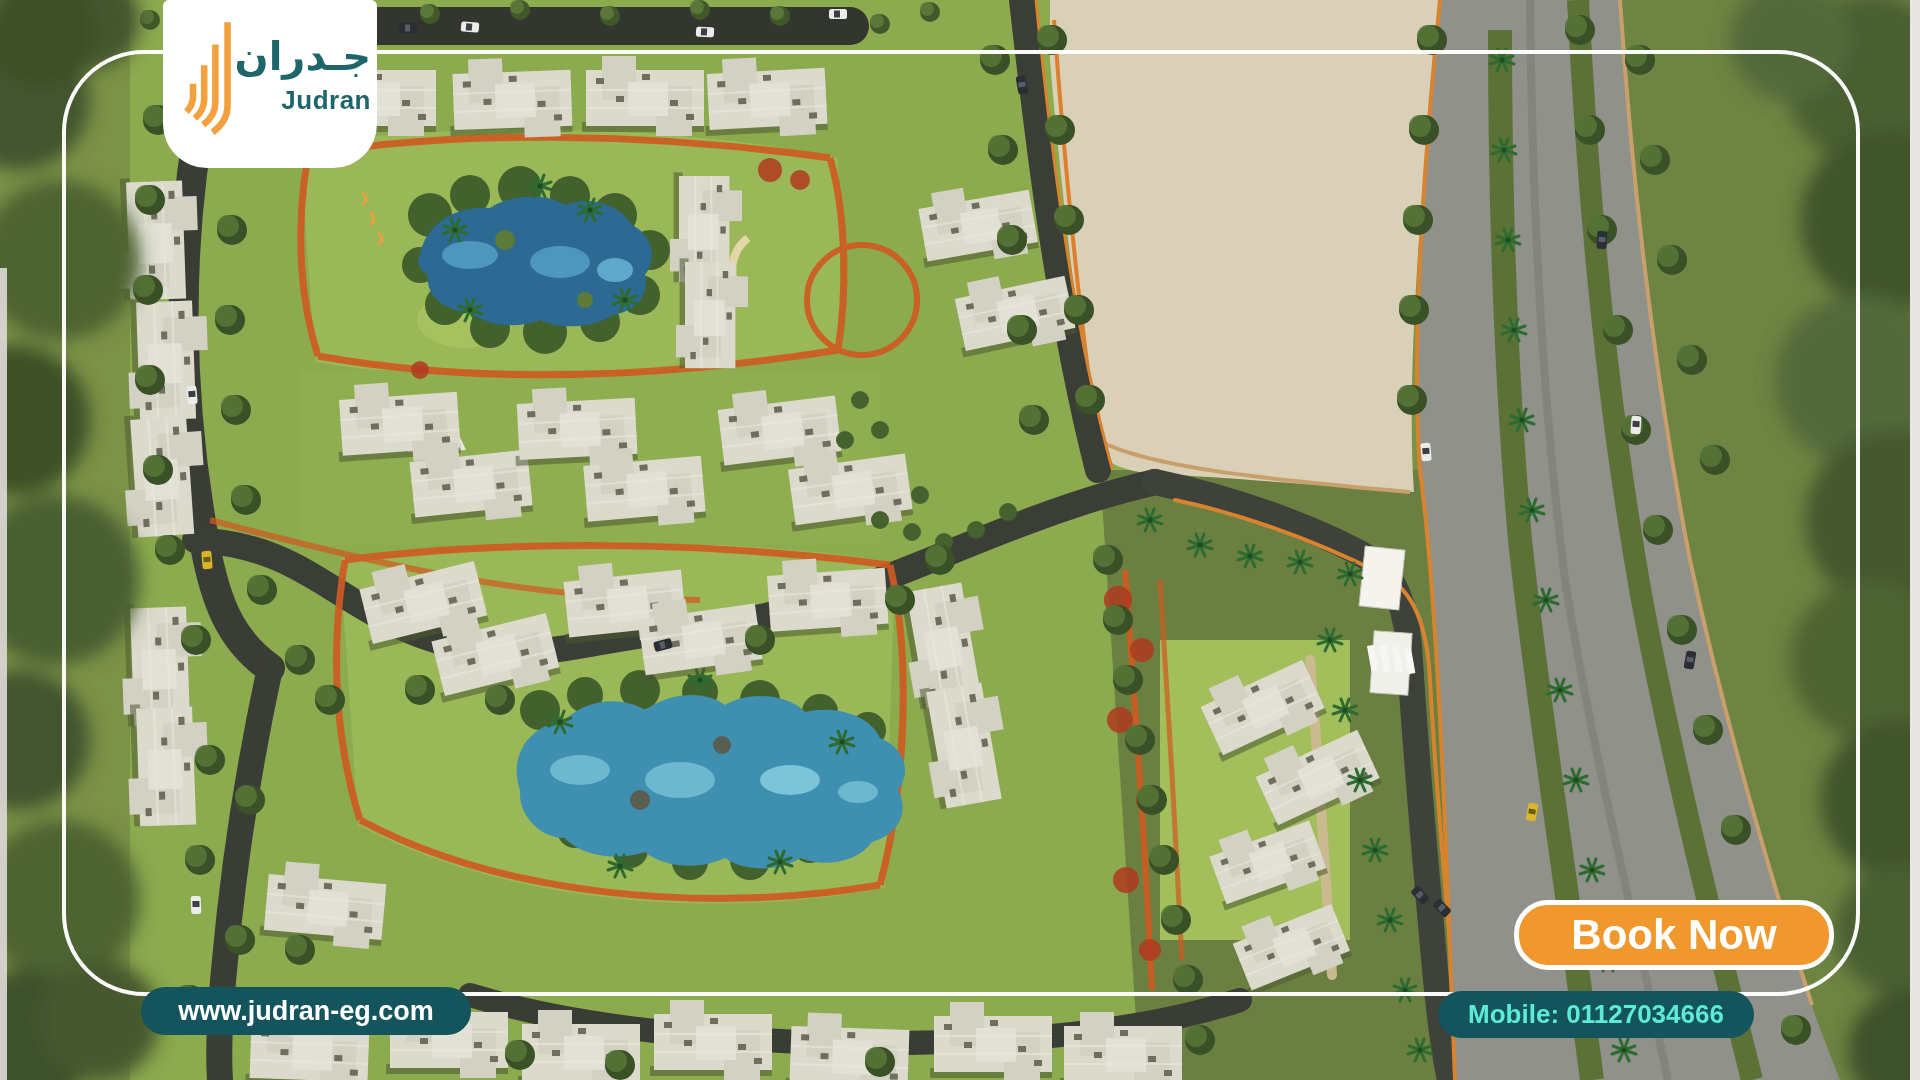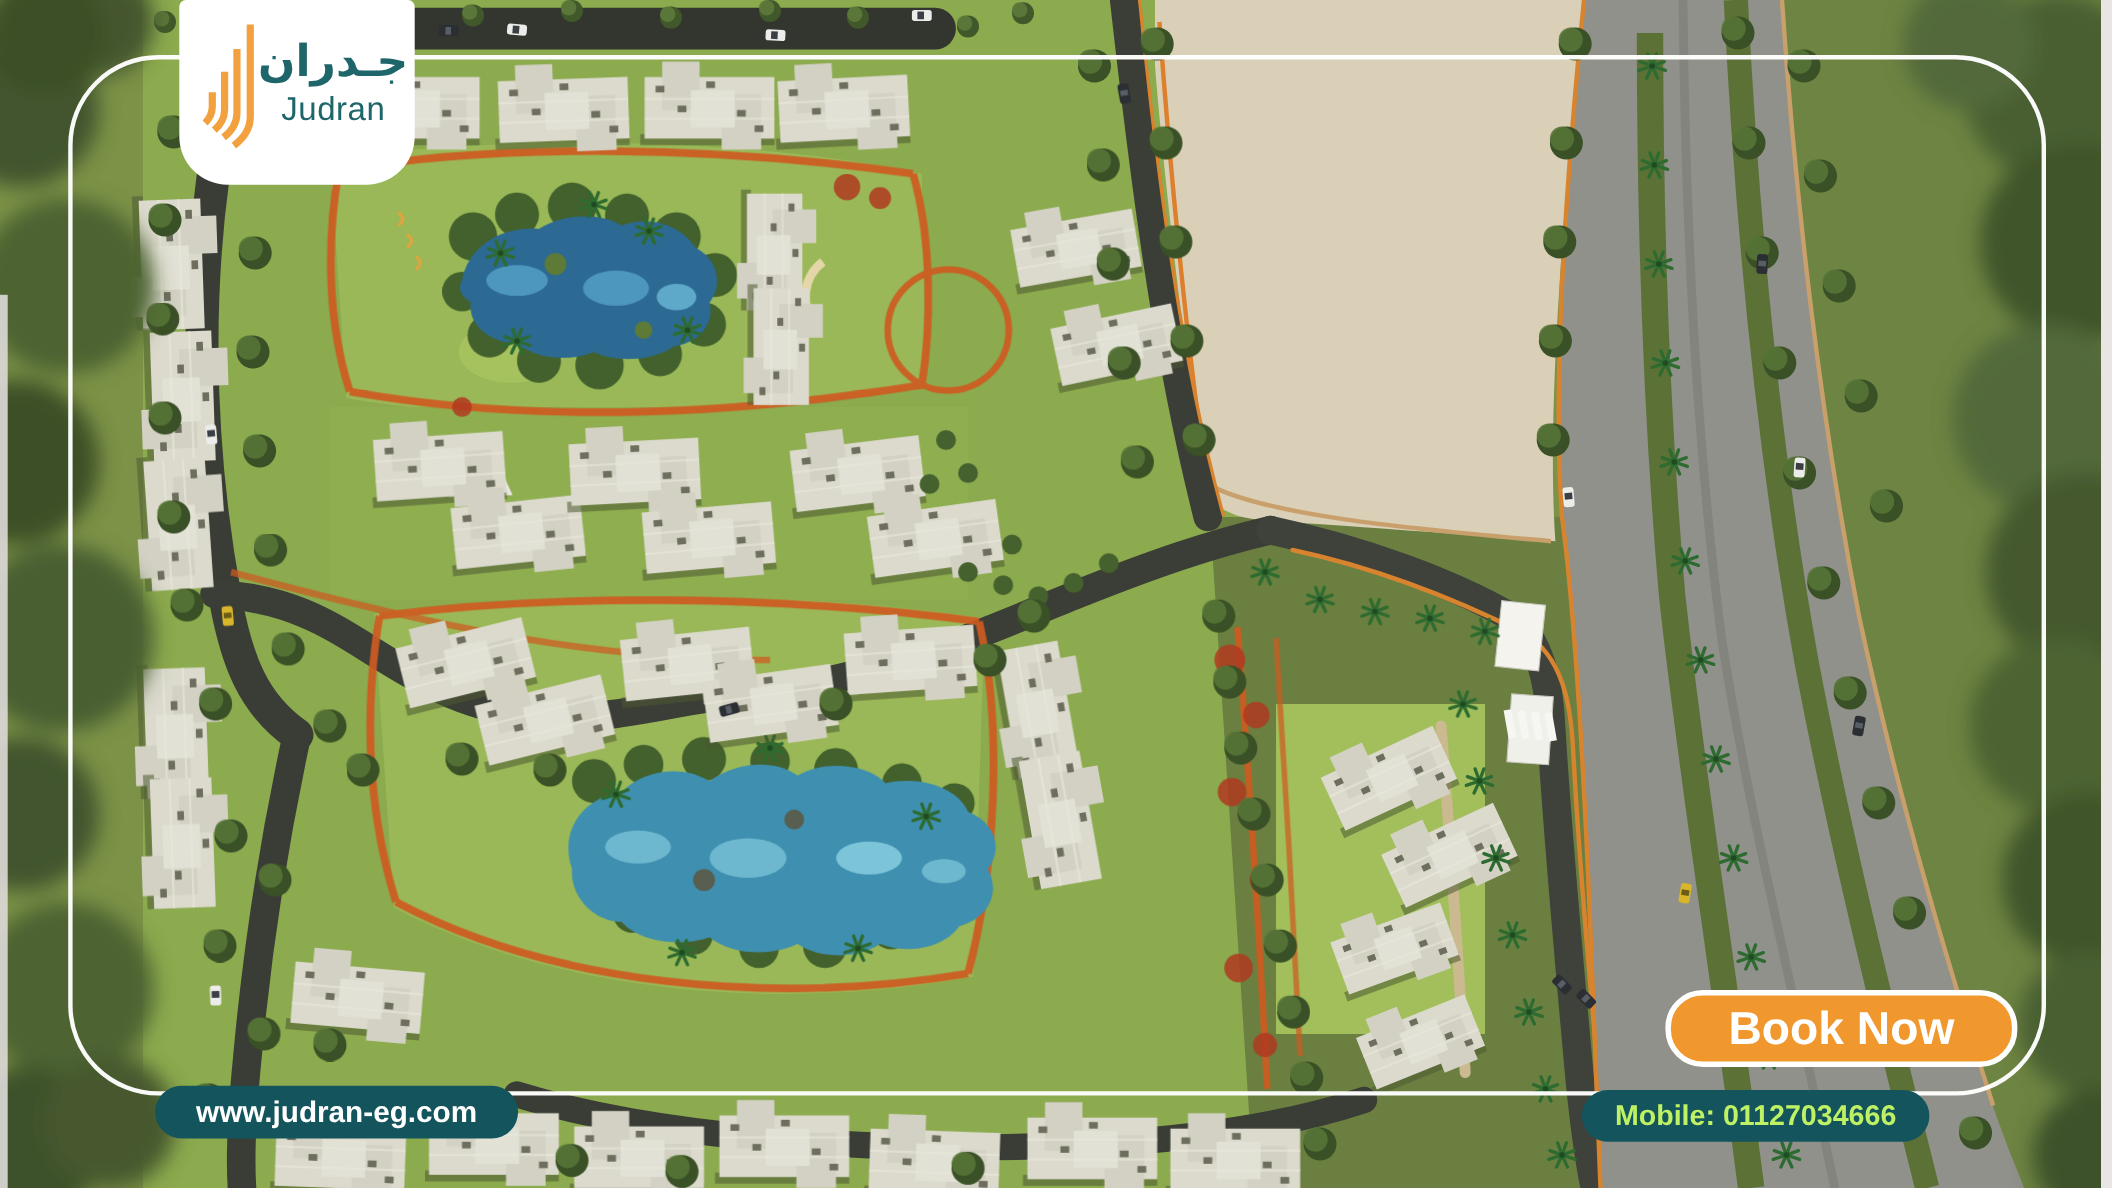--- a/index.html
+++ b/index.html
@@ -8,35 +8,35 @@
   .scene{position:absolute;left:0;top:0;width:1920px;height:1080px;display:block;}
 
   
   .frame{position:absolute;left:62px;top:50px;width:1790px;height:938px;
          border:4px solid rgba(255,255,255,.97);border-radius:82px;z-index:5;pointer-events:none;}
 
   
   .logo-card{position:absolute;left:163px;top:0;width:214px;height:168px;background:#ffffff;
              border-radius:6px 6px 44px 44px;z-index:6;}
   .logo-icon{position:absolute;left:16px;top:18px;width:56px;height:126px;}
-  .logo-text{position:absolute;left:72px;top:30px;width:136px;text-align:center;}
+  .logo-text{position:absolute;left:72px;top:30px;width:136px;text-align:right;}
   .logo-ar{font-family:"DejaVu Sans","Liberation Sans",sans-serif;font-weight:700;
            font-size:40px;line-height:52px;color:var(--logoTeal,#1f666b);direction:rtl;}
-  .logo-en{font-size:30px;line-height:36px;color:var(--logoTeal,#1f666b);letter-spacing:.5px;}
+  .logo-en{font-size:26px;line-height:36px;color:var(--logoTeal,#1f666b);letter-spacing:.5px;font-weight:bold;}
 
   
   .website-pill{position:absolute;left:141px;top:987px;width:330px;height:48px;border-radius:26px;
                 background:var(--teal,#14545d);color:#fff;font-weight:700;font-size:27px;
                 display:flex;align-items:center;justify-content:center;z-index:7;cursor:pointer;}
   .book-now{position:absolute;left:1514px;top:900px;width:320px;height:70px;border-radius:34px;
             background:var(--orange,#f0982e);border:5px solid #fff;box-sizing:border-box;
             color:#fff;font-weight:700;font-size:42px;display:flex;align-items:center;
             justify-content:center;z-index:7;cursor:pointer;}
   .mobile-pill{position:absolute;left:1438px;top:991px;width:316px;height:47px;border-radius:25px;
-               background:var(--teal,#14545d);color:#bef264;font-weight:700;font-size:26px;
+               background:var(--teal,#14545d);color:#5eead4;font-weight:700;font-size:26px;
                display:flex;align-items:center;justify-content:center;z-index:7;cursor:pointer;}
 
   
   .edge-right{position:absolute;right:0;top:0;width:10px;height:1080px;background:#e9e5e4;z-index:8;}
   .edge-left{position:absolute;left:0;top:268px;width:7px;height:812px;background:#dedad9;opacity:.9;z-index:8;}
 </style>
 </head>
 <body>
 
 <div class="canvas">

